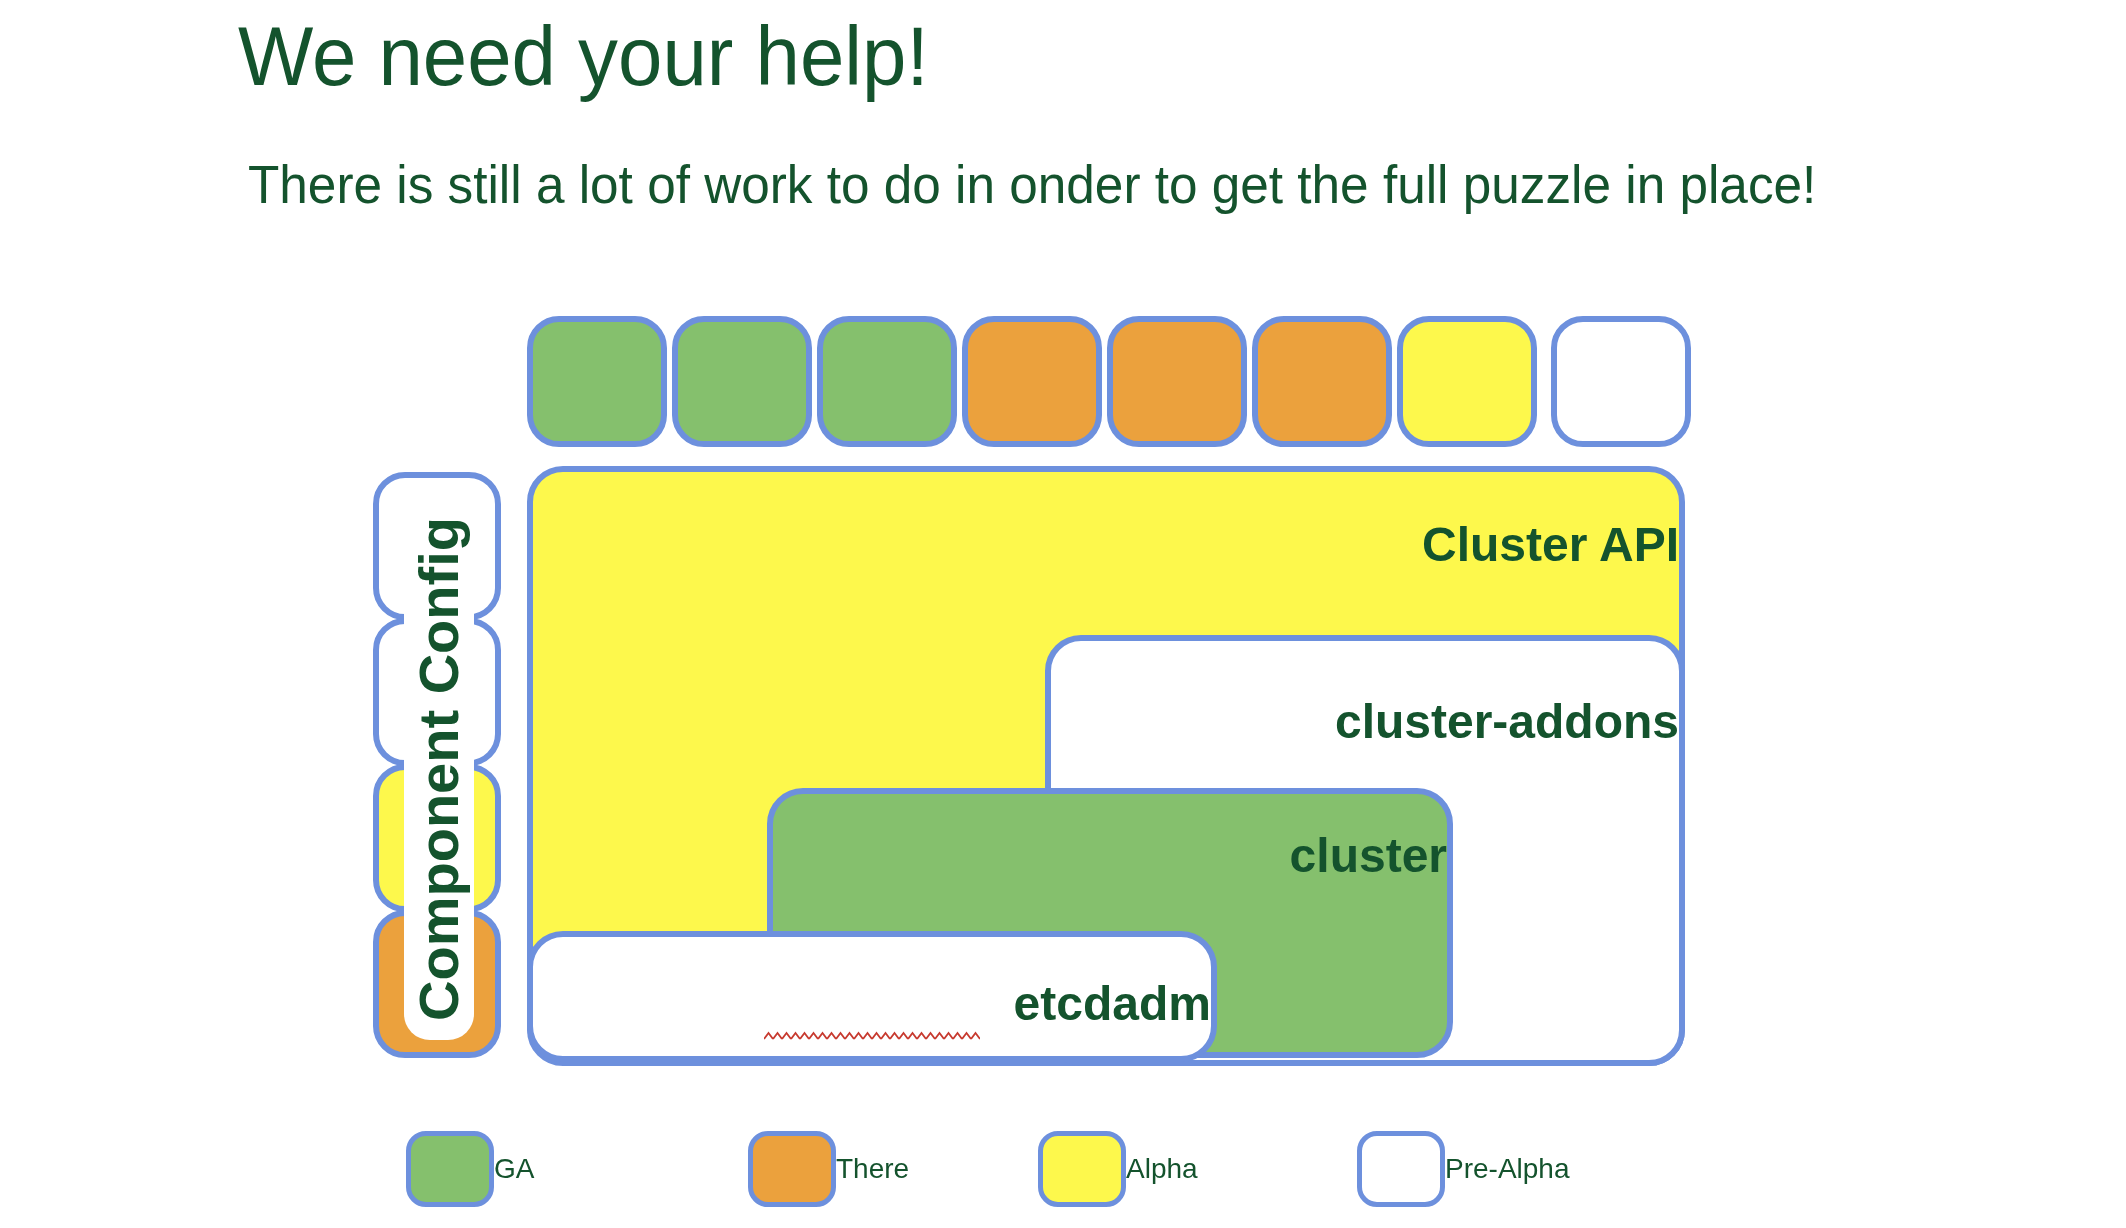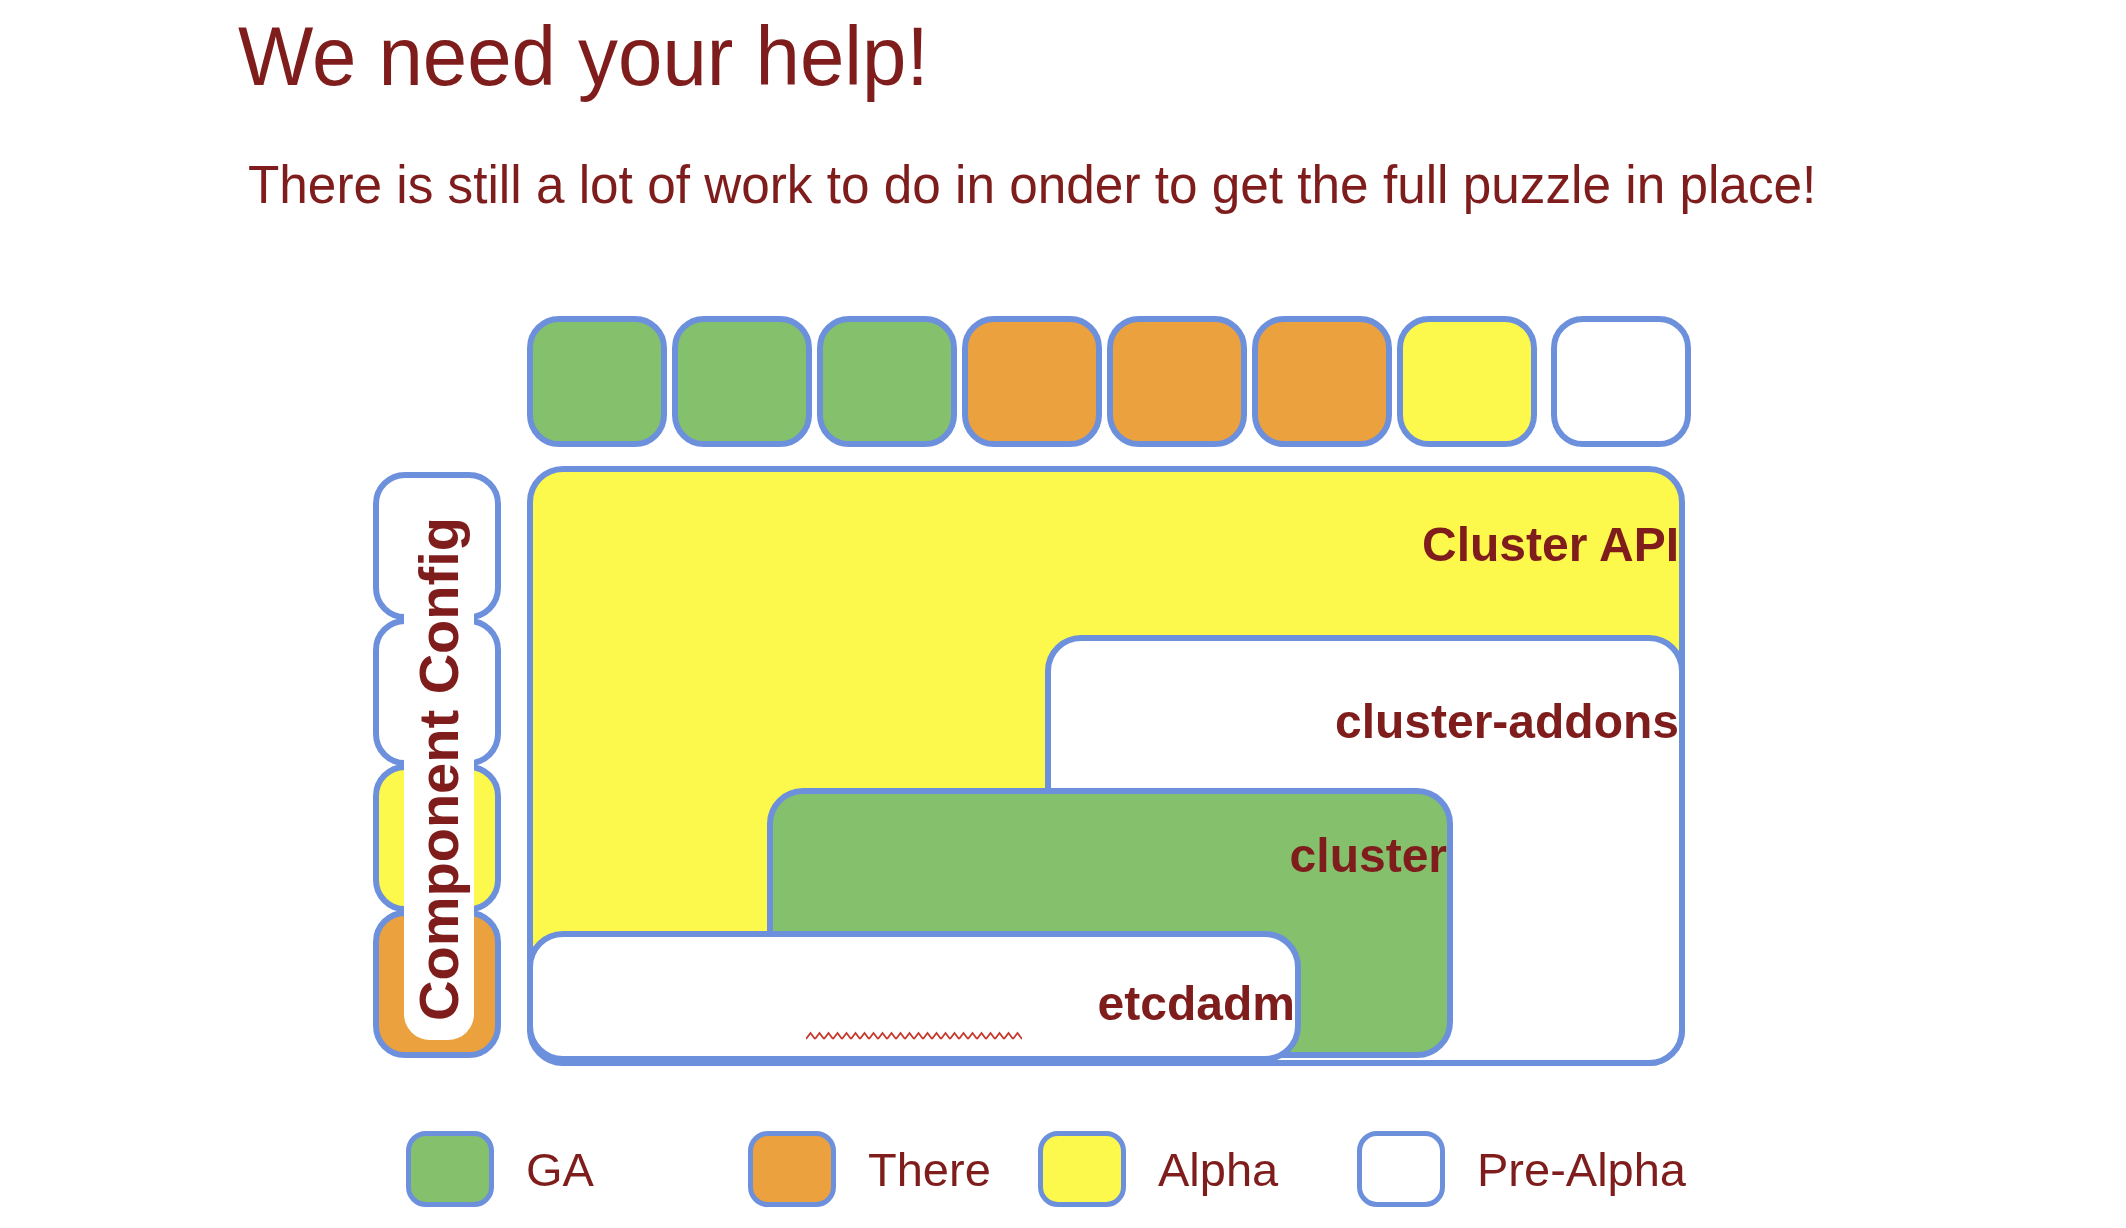--- a/index.html
+++ b/index.html
@@ -1,18 +1,18 @@
 <!DOCTYPE html>
 <html><head>
 <meta charset="utf-8">
 <style>
   html,body{margin:0;padding:0;background:#ffffff;}
   .stage{
     position:relative;width:2126px;height:1228px;background:#ffffff;
-    font-family:"Liberation Sans",sans-serif;color:#7f1d1d;overflow:hidden;
+    font-family:"Liberation Sans",sans-serif;color:#14532d;overflow:hidden;
   }
   .abs{position:absolute;}
   .slide-title{
     left:238px;top:8px;font-size:84px;font-weight:400;line-height:1.15;
     white-space:nowrap;
   }
   .slide-subtitle{
     left:248px;top:152px;font-size:54px;font-weight:400;line-height:1.2;
     white-space:nowrap;
   }
@@ -37,21 +37,21 @@
   .vlabel-inner{
     position:absolute;left:50%;top:50%;width:542px;height:70px;line-height:70px;
     text-align:center;font-weight:700;font-size:56px;white-space:nowrap;
     transform:translate(-50%,-50%) rotate(-90deg);
   }
   .legend-item{position:absolute;top:1131px;display:flex;align-items:center;}
   .swatch{
     width:88px;height:76px;box-sizing:border-box;flex:0 0 auto;
     border:5px solid var(--blue,#6d90dd);border-radius:20px;background:#fff;
   }
-  .legend-label{margin-left:32px;font-size:47px;font-weight:400;white-space:nowrap;}
+  .legend-label{font-size:28px;font-weight:400;white-space:nowrap;}
   .squiggle{position:absolute;left:50%;transform:translateX(-50%);top:94px;}
 </style>
 </head>
 <body>
 
 <div class="stage" style="--blue: #6d90dd;">
 
   <h1 class="abs slide-title" style="margin:0;"><span class="squish">We need your help!</span></h1>
 
   <div class="abs slide-subtitle"><span class="squish">There is still a lot of work to do in onder to get the full puzzle in place!</span></div>
@@ -80,21 +80,21 @@
   </div>
 
   <div class="bigbox" style="left: 1045px; top: 635px; width: 640px; height: 431px; z-index: 2; background-color: rgb(255, 255, 255);">
     <div class="boxlabel" style="top:52px;">cluster-addons</div>
   </div>
 
   <div class="bigbox" style="left: 767px; top: 788px; width: 686px; height: 270px; z-index: 3; background-color: rgb(133, 192, 109);">
     <div class="boxlabel" style="top:33px;">cluster</div>
   </div>
 
-  <div class="bigbox" style="left: 527px; top: 931px; width: 774px; height: 131px; z-index: 4; background-color: rgb(255, 255, 255);">
+  <div class="bigbox" style="left: 527px; top: 931px; width: 690px; height: 131px; z-index: 4; background-color: rgb(255, 255, 255);">
     <div class="boxlabel" style="top:38px;">etcdadm</div>
     <svg class="squiggle" width="216" height="10" viewBox="0 0 216 10">
       <defs>
         <pattern id="zigzag" width="9" height="10" patternUnits="userSpaceOnUse">
           <path d="M0 8 L4.5 2 L9 8" fill="none" stroke-width="1.8" stroke="#c7392e"></path>
         </pattern>
       </defs>
       <rect width="216" height="10" fill="url(#zigzag)"></rect>
     </svg>
   </div>

